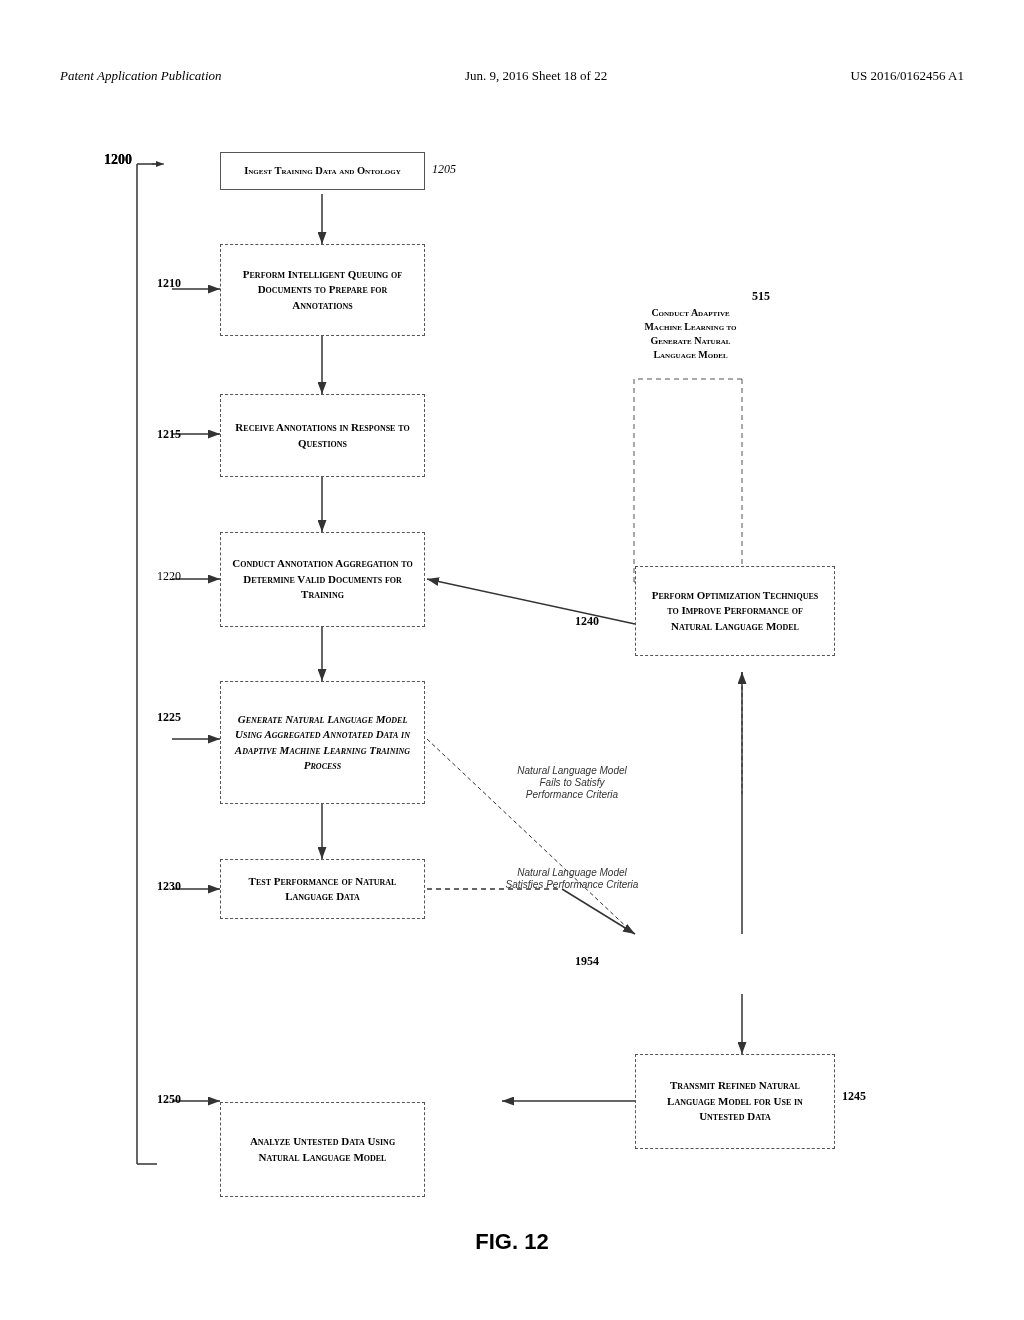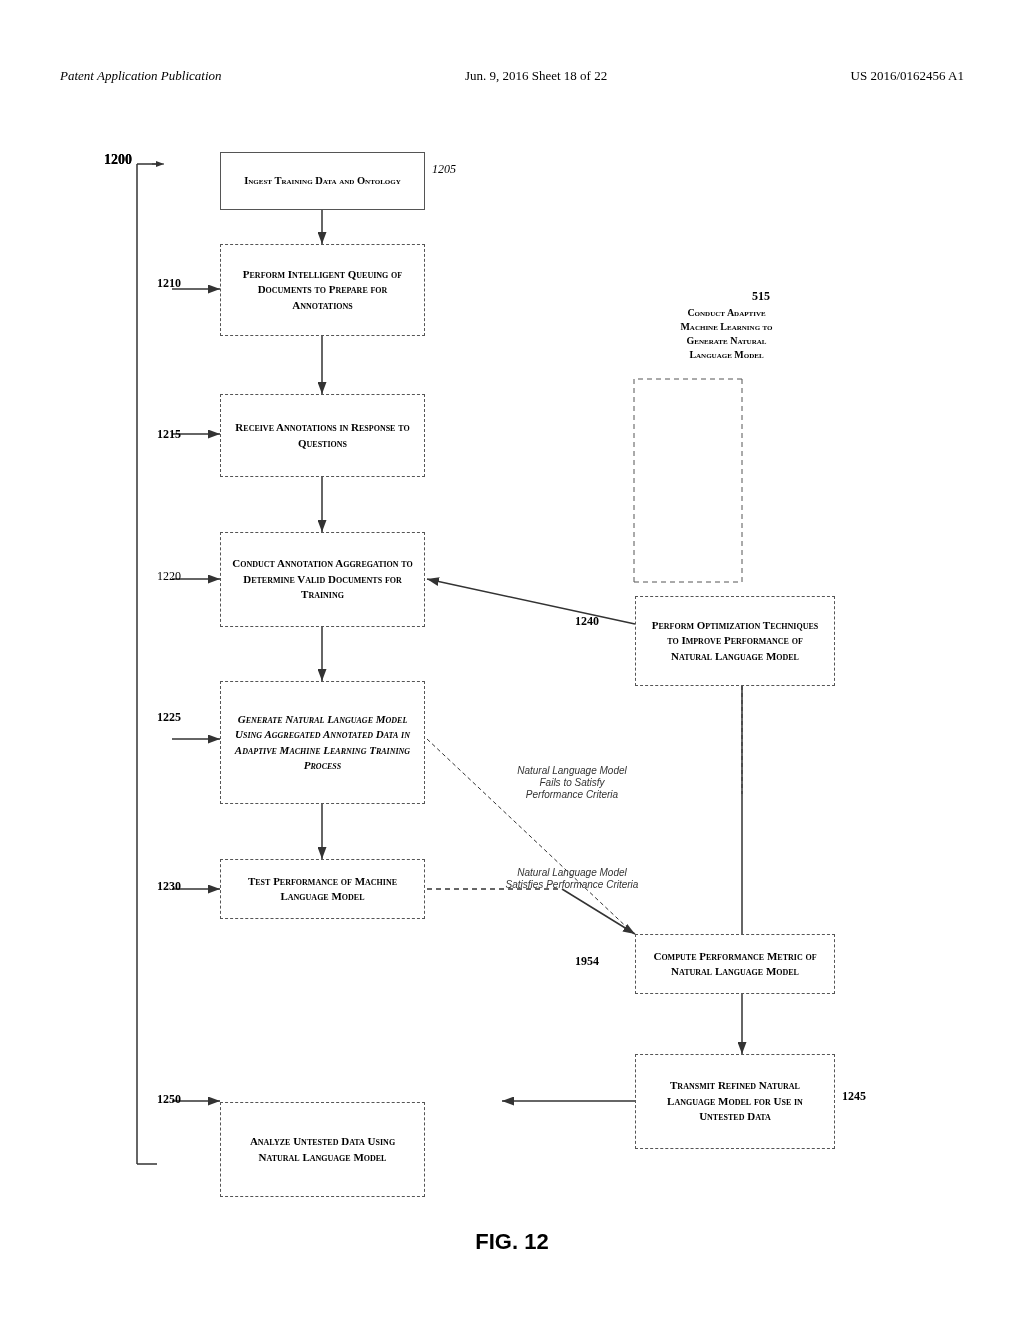--- a/index.html
+++ b/index.html
@@ -160,21 +160,21 @@
 
       <text x="490" y="762" font-size="10" font-family="Arial" fill="#333" font-style="italic" text-anchor="middle">Natural Language Model</text>
       <text x="490" y="774" font-size="10" font-family="Arial" fill="#333" font-style="italic" text-anchor="middle">Satisfies Performance Criteria</text>
 
       <line x1="70" y1="50" x2="82" y2="50" stroke="#333" stroke-width="1" marker-end="url(#arrowhead)"></line>
     </svg>
 
     <div class="label" style="left:22px; top:38px; font-size:14px; font-weight:bold;">1200</div>
     <div style="position:absolute; left:22px; top:38px; font-size:14px; font-weight:bold;">1200</div>
 
-    <div class="box box-solid" style="left:138px; top:38px; width:205px; height:58px; font-size:10.5px;">
+    <div class="box box-solid" style="left:138px; top:38px; width:205px; height:38px; font-size:10.5px;">
       <span>Ingest Training Data and Ontology</span>
     </div>
     <div style="position:absolute; left:350px; top:48px; font-size:12px; font-style:italic;">1205</div>
 
     <div class="box" style="left:138px; top:130px; width:205px; height:92px;">
       <span>Perform Intelligent Queuing of Documents to Prepare for Annotations</span>
     </div>
     <div style="position:absolute; left:75px; top:162px; font-size:12px; font-weight:bold;">1210</div>
 
     <div class="box" style="left:138px; top:280px; width:205px; height:83px;">
@@ -186,37 +186,34 @@
       <span>Conduct Annotation Aggregation to Determine Valid Documents for Training</span>
     </div>
     <div style="position:absolute; left:75px; top:455px; font-size:12px; font-weight:normal;">1220</div>
 
     <div class="box" style="left:138px; top:567px; width:205px; height:123px;font-style:italic;">
       <span>Generate Natural Language Model Using Aggregated Annotated Data in Adaptive Machine Learning Training Process</span>
     </div>
     <div style="position:absolute; left:75px; top:596px; font-size:12px; font-weight:bold;">1225</div>
 
     <div class="box" style="left:138px; top:745px; width:205px; height:60px;">
-      <span>Test Performance of Machine Language Model</span>
+      <span>Test Performance of Natural Language Data</span>
     </div>
     <div style="position:absolute; left:75px; top:765px; font-size:12px; font-weight:bold;">1230</div>
 
-    <div style="position:absolute; left:556px; top:175px; width:105px; height:90px; display:flex; align-items:center; justify-content:center; text-align:center; font-size:10px; font-variant:small-caps; font-weight:bold; line-height:1.4;margin-left:36px;">
+    <div style="position:absolute; left:556px; top:175px; width:105px; height:90px; display:flex; align-items:center; justify-content:center; text-align:center; font-size:10px; font-variant:small-caps; font-weight:bold; line-height:1.4;">
       <span>Conduct Adaptive Machine Learning to Generate Natural Language Model</span>
     </div>
     <div style="position:absolute; left:670px; top:175px; font-size:12px; font-weight:bold;">515</div>
 
-    <div class="box" style="left:553px; top:482px; width:200px; height:90px;">
+    <div class="box" style="left:553px; top:452px; width:200px; height:90px;">
       <span>Perform Optimization Techniques to Improve Performance of Natural Language Model</span>
     </div>
     <div style="position:absolute; left:493px; top:500px; font-size:12px; font-weight:bold;">1240</div>
 
-    <div class="box" style="left:553px; top:820px; width:200px; height:60px;">
-      <span>Compute Performance Metric of Natural Language Model</span>
-    </div>
     <div style="position:absolute; left:493px; top:840px; font-size:12px; font-weight:bold;">1954</div>
 
     <div class="box" style="left:553px; top:940px; width:200px; height:95px;">
       <span>Transmit Refined Natural Language Model for Use in Untested Data</span>
     </div>
     <div style="position:absolute; left:760px; top:975px; font-size:12px; font-weight:bold;">1245</div>
 
     <div class="box" style="left:138px; top:988px; width:205px; height:95px;">
       <span>Analyze Untested Data Using Natural Language Model</span>
     </div>

